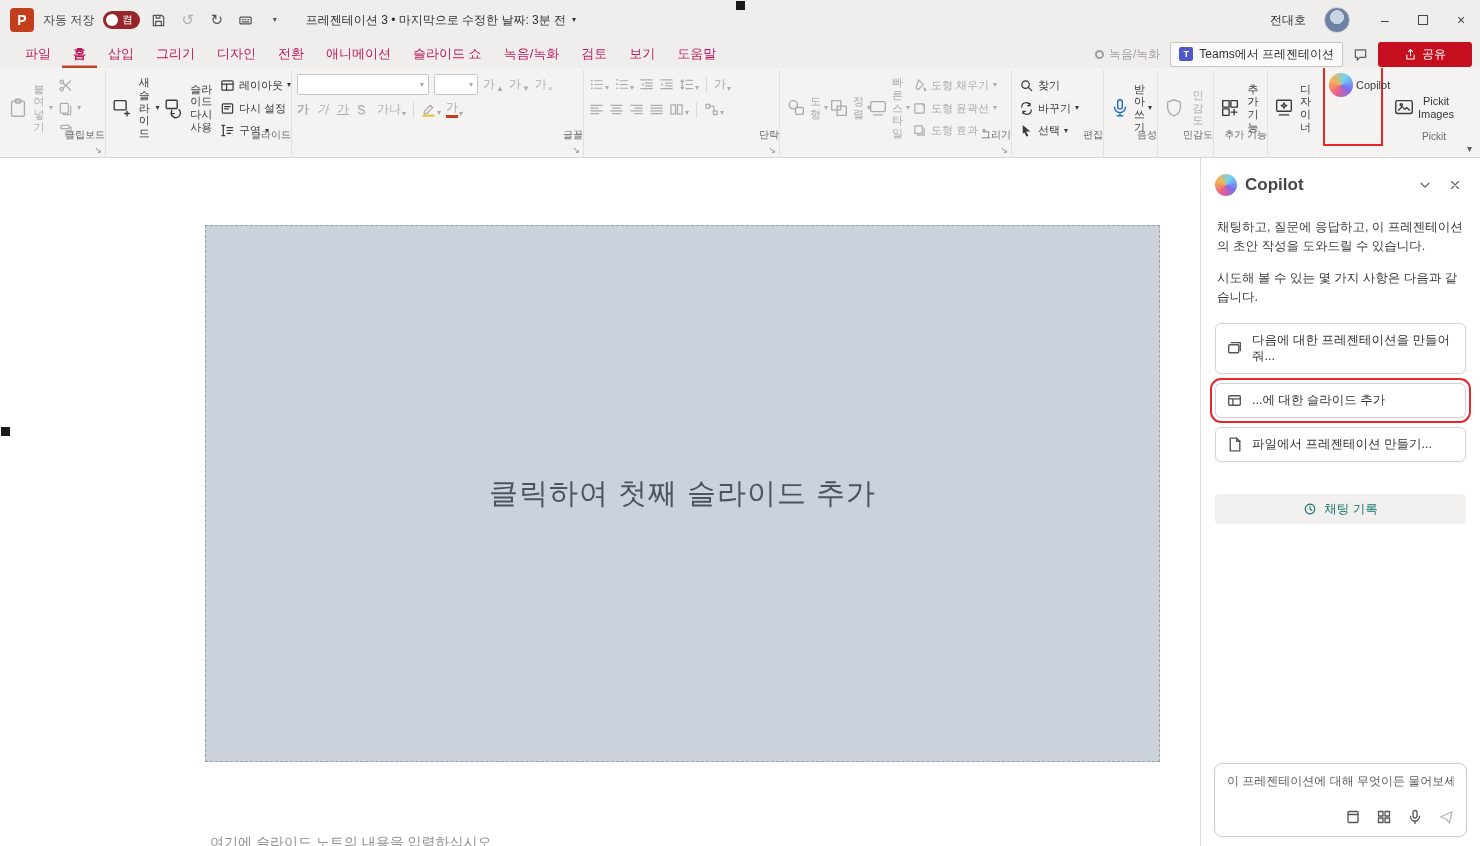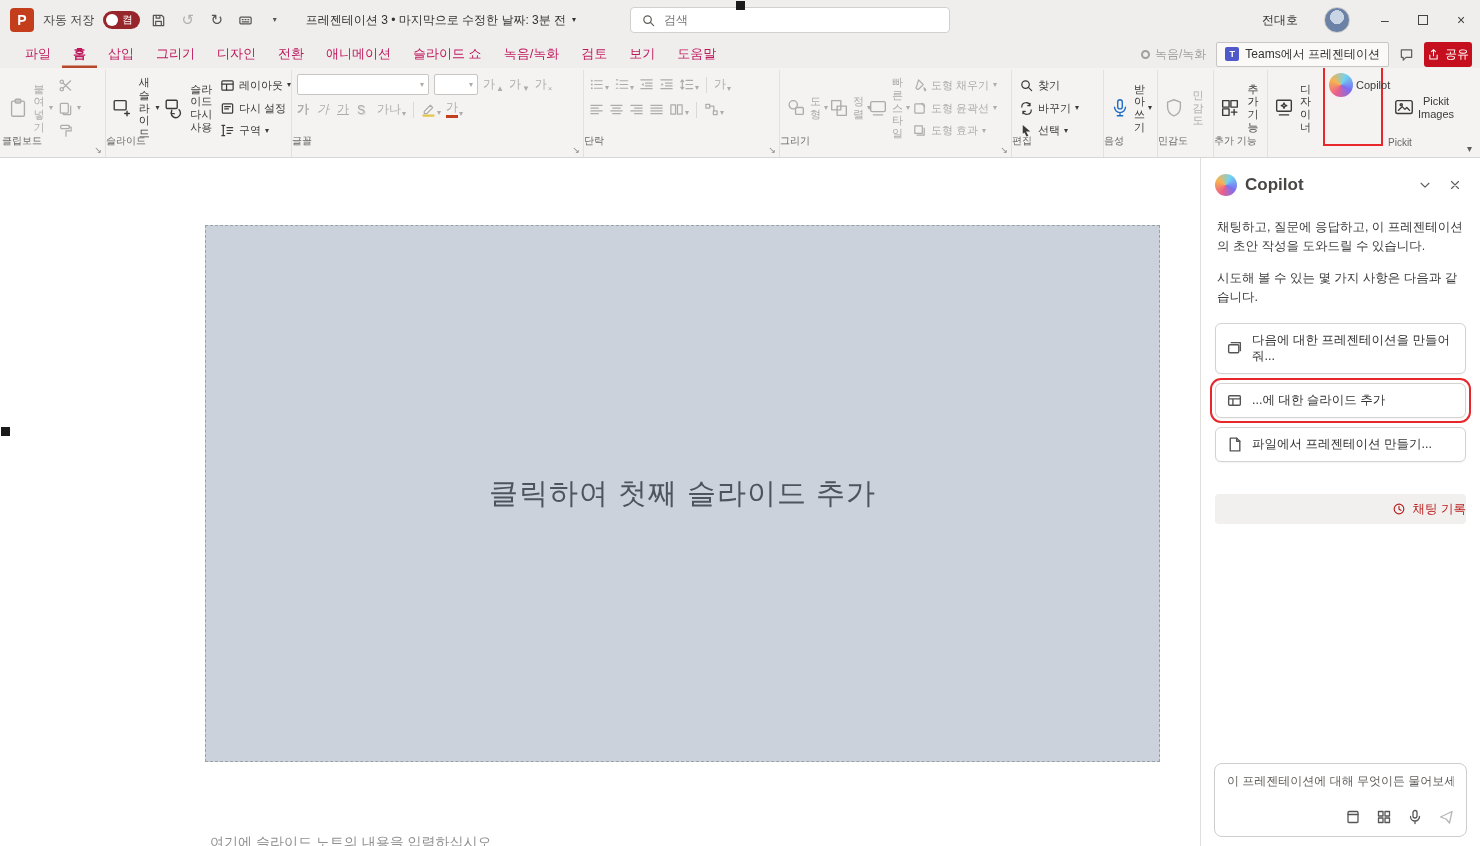--- a/index.html
+++ b/index.html
@@ -14,40 +14,40 @@
 .ppt-icon{width:24px;height:24px;border-radius:4px;background:#c43e1c;color:#fff;font-weight:bold;font-size:14px;display:flex;align-items:center;justify-content:center}
 .as-label{color:#444}
 .pill{height:18px;border-radius:9px;background:#96262c;display:flex;align-items:center;gap:4px;padding:0 7px 0 3px;color:#fff;font-size:10.5px}
 .knob{width:12px;height:12px;border-radius:50%;background:#fff}
 .tb-ic{width:20px;height:22px;display:flex;align-items:center;justify-content:center;color:#555;font-size:15px}
 .muted{color:#b3b1af}
 .doc-title{margin-left:12px;display:flex;align-items:center;gap:6px;color:#323130}
 .search{position:absolute;left:630px;top:7px;width:320px;height:26px;background:#fff;border:1px solid #d2d0ce;border-radius:4px;display:flex;align-items:center;gap:8px;padding:0 10px;color:#605e5c}
 .search input{border:0;outline:0;background:transparent;font:inherit;color:#323130;width:100%}
 .tb-right{position:absolute;right:0;top:0;height:40px;display:flex;align-items:center}
-.user{margin-right:26px;color:#323130}
+.user{margin-right:18px;color:#323130}
 .avatar{width:26px;height:26px;border-radius:50%;background:radial-gradient(circle at 50% 38%,#c9d4e4 0 36%,#6b82a6 37% 100%);border:1px solid #cfcdcb;margin-right:16px}
 .winbtn{width:38px;height:40px;display:flex;align-items:center;justify-content:center;color:#444;font-size:14px}
 .maxbox{width:10px;height:10px;border:1.2px solid #444;display:inline-block}
 
 .tabrow{position:absolute;left:0;top:40px;right:0;height:28px;background:#f0eeec;display:flex;align-items:stretch;padding-left:14px;z-index:4}
 .tab{display:flex;align-items:center;padding:0 11px;font-size:13px;color:#be185d;white-space:nowrap}
 .tab.sel{font-weight:700;box-shadow:inset 0 -2.5px 0 #b7472a}
 .tabrow-right{position:absolute;right:8px;top:40px;height:28px;display:flex;align-items:center;gap:10px;z-index:6}
 .rec{display:flex;align-items:center;gap:5px;color:#a19f9d;white-space:nowrap}
 .dot{width:9px;height:9px;border-radius:50%;border:2px solid #a19f9d}
 .teams-btn{display:flex;align-items:center;gap:6px;border:1px solid #c8c6c4;background:#faf9f8;padding:3px 8px;color:#323130;border-radius:2px;white-space:nowrap}
 .teams-ic{width:14px;height:14px;background:#5059c9;border-radius:2px;color:#fff;font-size:9px;display:flex;align-items:center;justify-content:center;font-weight:bold}
 .cmt{color:#605e5c;display:flex;align-items:center}
-.share-btn{display:flex;align-items:center;gap:5px;background:#c50f1f;color:#fff;padding:4px 3px;border-radius:3px;white-space:nowrap}
+.share-btn{display:flex;align-items:center;gap:5px;background:#c50f1f;color:#fff;padding:4px 26px;border-radius:3px;white-space:nowrap}
 
 .ribbon{position:absolute;left:0;top:68px;right:0;height:90px;background:#f5f3f2;border-bottom:1px solid #d8d6d4;display:flex;padding:2px 2px 0;z-index:3;overflow:visible}
 .rgroup{position:relative;padding:2px 5px 16px;border-right:1px solid #e3e1df;display:flex;gap:3px;flex:0 0 auto}
 .rgroup.colg{flex-direction:column;gap:0}
-.glabel{position:absolute;bottom:9px;left:0;right:0;text-align:left;font-size:10px;color:#696867;white-space:nowrap}
+.glabel{position:absolute;bottom:15px;left:0;right:0;text-align:right;font-size:10px;color:#696867;white-space:nowrap}
 .launch{position:absolute;bottom:2px;right:3px;font-size:9px;color:#8a8886;line-height:1}
 .big{display:flex;flex-direction:row;align-items:center;width:46px;padding-top:3px;gap:3px;font-size:11px;color:#3b3a39;text-align:center;line-height:1.15}
 .col{display:flex;flex-direction:column;gap:2px;padding-top:3px}
 .sbtn{display:flex;align-items:center;gap:4px;font-size:11px;height:21px;padding:0 2px;color:#3b3a39;white-space:nowrap}
 .irow{display:flex;align-items:center;gap:5px;height:25px}
 .tbtn{font-size:12px;min-width:15px;text-align:center;display:flex;align-items:flex-end;gap:1px;color:#3b3a39}
 .sel-box{height:21px;border:1px solid #c8c6c4;background:#fff;border-radius:2px;display:flex;align-items:center;justify-content:flex-end;padding:0 4px;color:#a19f9d}
 .vline{width:1px;height:16px;background:#dbd9d7;margin:0 2px}
 .dis,.dis *{color:#aeacaa}
 .mic-blue{color:#1f6cc5}
@@ -63,21 +63,21 @@
 .pane-head{display:flex;align-items:center;gap:8px;padding:16px 0 10px}
 .cp-ic{width:22px;height:22px;border-radius:50%;background:conic-gradient(from 210deg,#ec5f8b,#f7b44e,#6fd3f2,#7b6ff0,#ec5f8b);flex:0 0 auto}
 .pane-title{font-size:17px;font-weight:600;color:#484644;flex:1}
 .ph-ic{color:#605e5c;width:22px;height:22px;display:flex;align-items:center;justify-content:center}
 .ph-ic svg{width:14px;height:14px}
 .intro{font-size:12.5px;line-height:1.55;color:#3b3b3b;margin:12px 2px 0}
 .sugs{display:flex;flex-direction:column;gap:9px;margin-top:15px}
 .sug{display:flex;align-items:center;gap:9px;border:1px solid #d5d3d1;border-radius:6px;background:#fff;padding:8px 10px;font-size:12.5px;color:#333;box-shadow:0 1px 2px rgba(0,0,0,.05);line-height:1.35}
 .sug svg{width:17px;height:17px;color:#555;flex:0 0 auto}
 .sug.hl{outline:2.5px solid #e8272c;outline-offset:3px}
-.chat-history{margin-top:32px;height:30px;background:#f1f0ef;border-radius:4px;display:flex;align-items:center;justify-content:flex-end;gap:7px;font-size:12.5px;color:#b91c1c}
+.chat-history{margin-top:32px;height:30px;background:#f1f0ef;border-radius:4px;display:flex;align-items:center;justify-content:center;gap:7px;font-size:12.5px;color:#0f766e}
 .chat-history svg{width:14px;height:14px}
 .chat-input{position:absolute;left:13px;right:13px;bottom:9px;height:74px;border:1px solid #cfcdcb;border-radius:8px;background:#fff;padding:10px 12px}
 .chat-input input{border:0;outline:0;width:100%;font:inherit;font-size:12px;color:#333}
 .chat-input input::placeholder{color:#605e5c}
 .ci-row{position:absolute;right:12px;bottom:8px;display:flex;gap:15px;color:#555;align-items:center}
 .ci-row svg{width:16px;height:16px}
 .send{color:#b9b7b5}
 
 .handle{position:absolute;width:9px;height:9px;background:#1a1a1a;z-index:50}
 </style>
@@ -104,27 +104,20 @@
         <rect x="2" y="4.5" width="12" height="7" rx="1"></rect>
         <path d="M4.5 7h1M7.5 7h1M10.5 7h1M4.5 9.5h7"></path>
       </svg>
     </span>
   <span class="tb-ic">
       <span class="dd">▾</span>
     </span>
   <div class="doc-title">
     <span>프레젠테이션 3 • 마지막으로 수정한 날짜: 3분 전</span>
     <span class="dd">▾</span>
-  </div>
-  <div class="search">
-    <svg class="si" viewBox="0 0 16 16">
-        <circle cx="7" cy="7" r="4"></circle>
-        <path d="M10 10l3.5 3.5"></path>
-      </svg>
-    <input placeholder="검색" style="">
   </div>
   <div class="tb-right">
     <span class="user">전대호</span>
     <span class="avatar"></span>
     <span class="winbtn">–</span>
     <span class="winbtn">
         <span class="maxbox"></span>
       </span>
     <span class="winbtn">×</span>
   </div>

